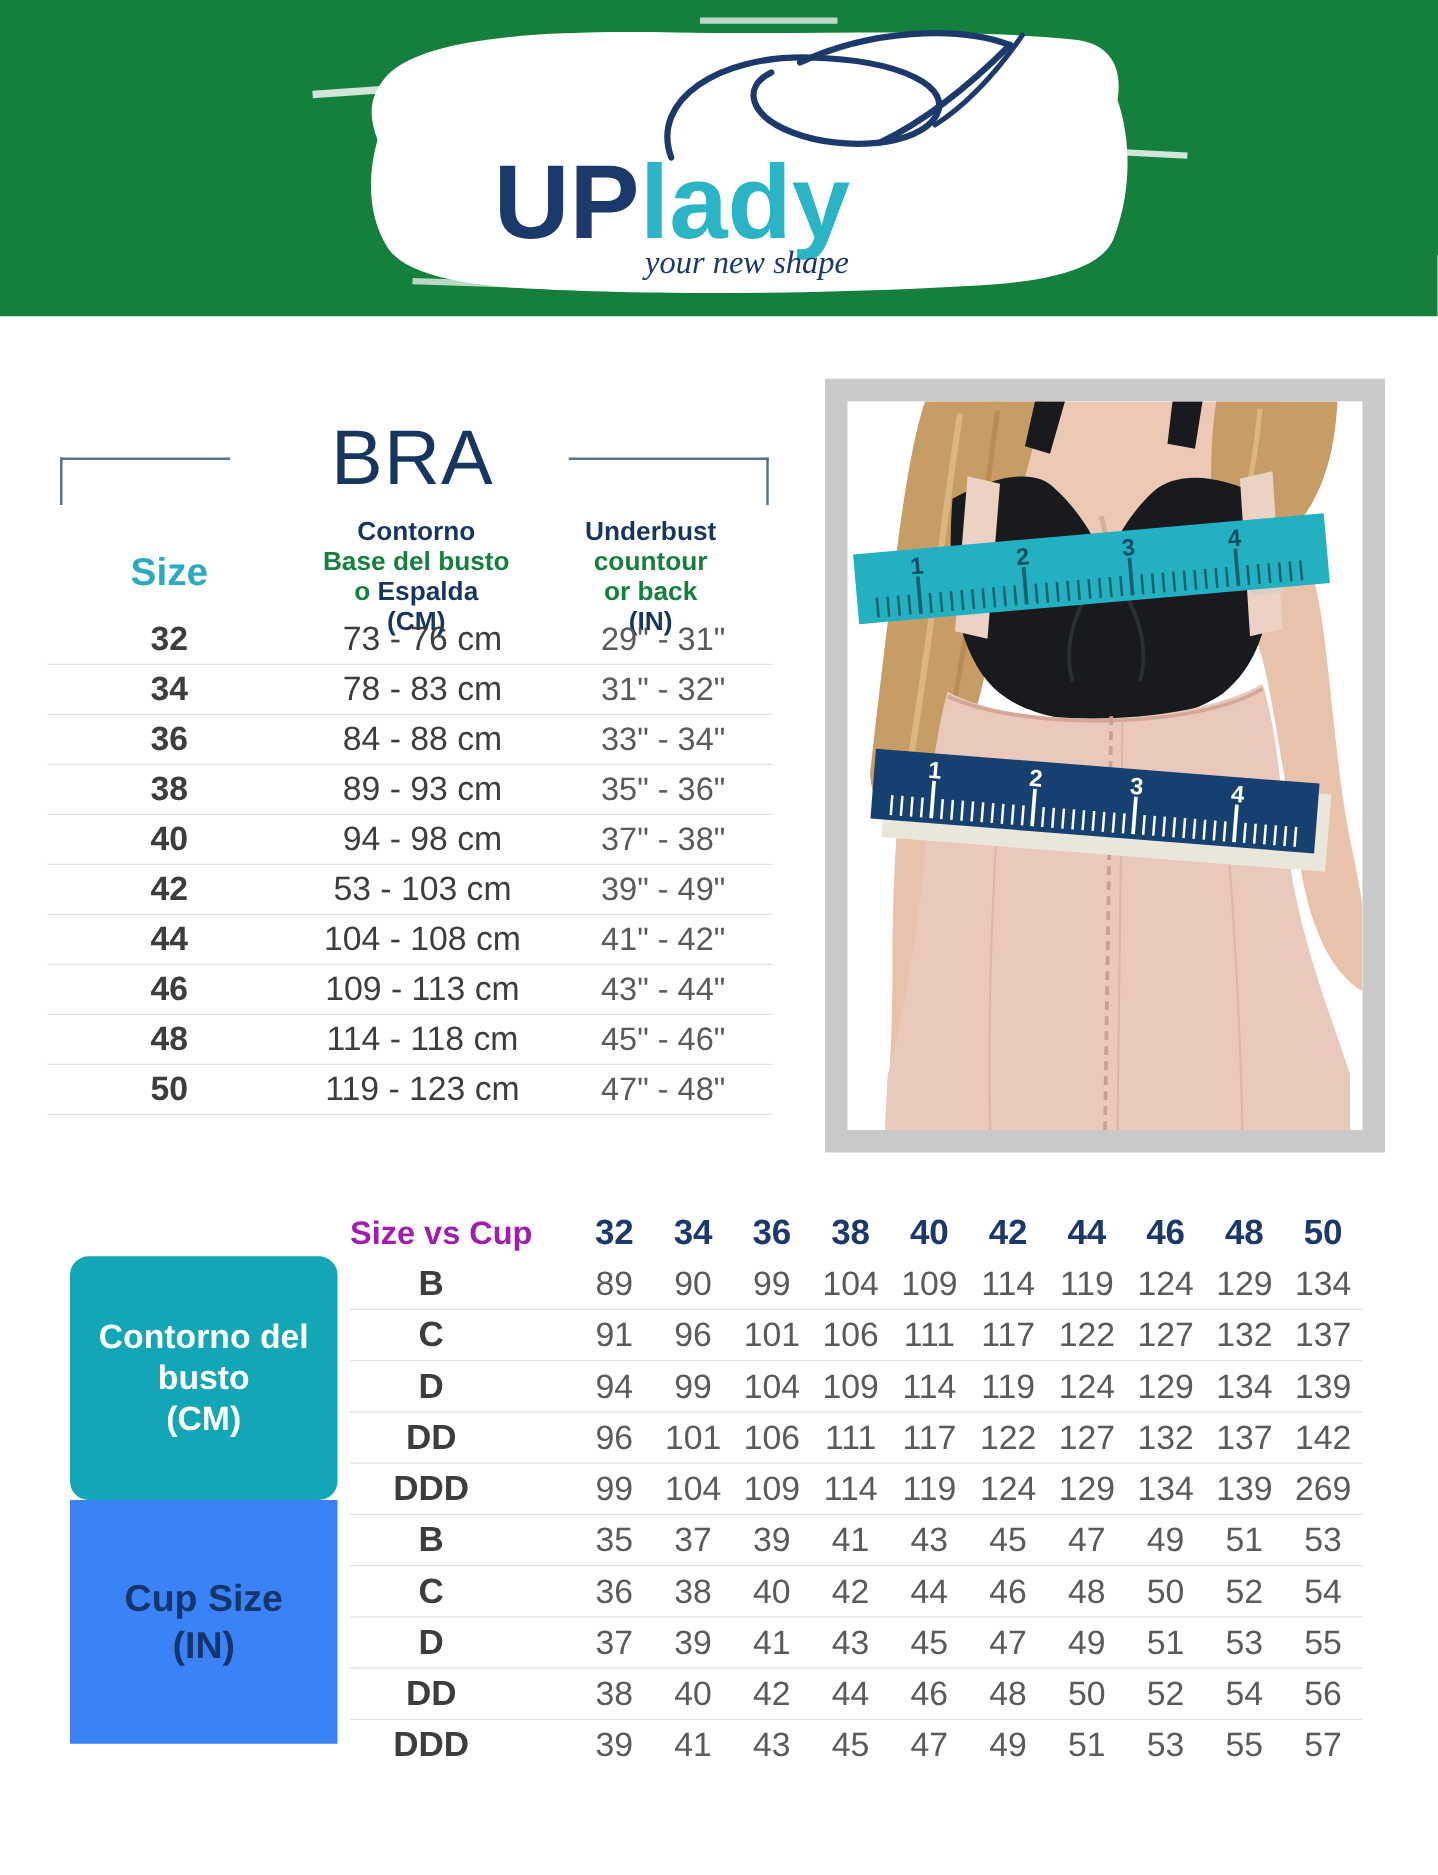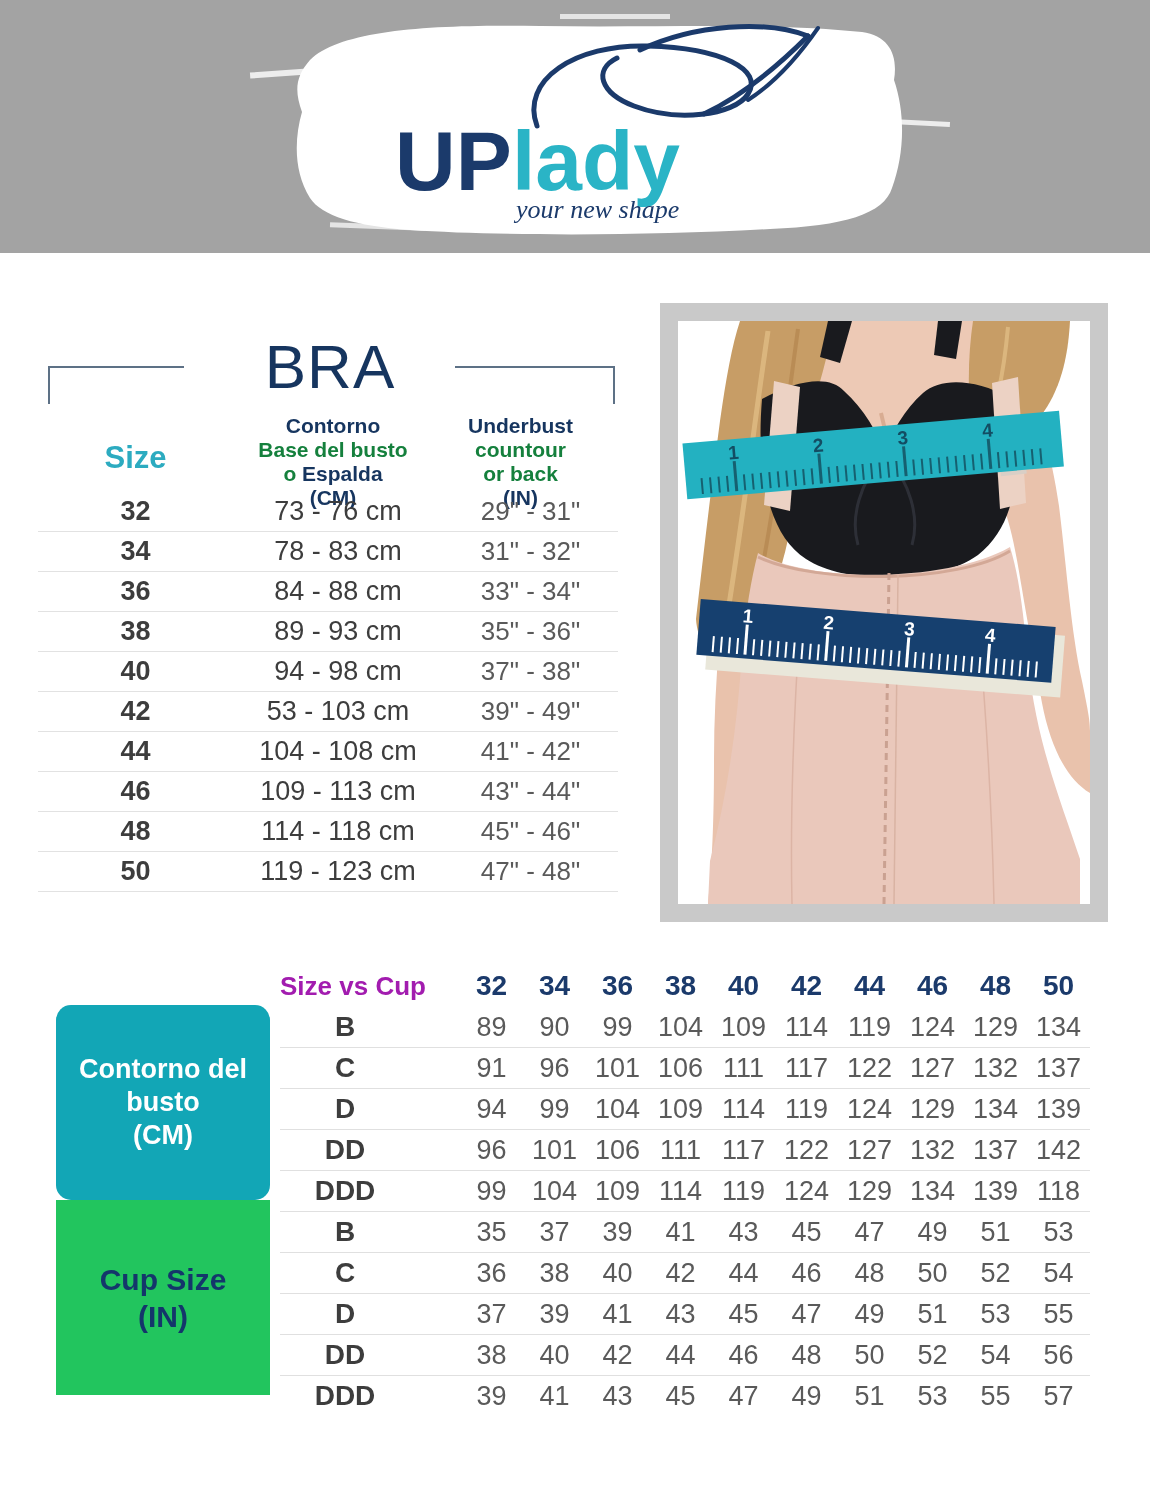--- a/index.html
+++ b/index.html
@@ -4,21 +4,21 @@
 <style>
   html,body{margin:0;padding:0;}
   body{
     width:1150px;height:1500px;position:relative;background:#ffffff;
     font-family:"Liberation Sans","DejaVu Sans",sans-serif;
     -webkit-font-smoothing:antialiased;overflow:hidden;
   }
   .abs{position:absolute;}
 
   
-  .banner{left:0;top:0;width:1150px;height:253px;background:#a3a3a3;}
+  .banner{left:0;top:0;width:1150px;height:253px;background:#15803d;}
   .banner svg{display:block;}
 
   
   .bra-title{left:235px;top:331px;width:190px;text-align:center;
     font-size:62px;font-weight:normal;color:#16355f;letter-spacing:1px;}
   .bracket{width:134px;height:36px;border-top:2px solid #5d7186;}
   .bracket.left{left:48px;top:366px;border-left:2px solid #5d7186;}
   .bracket.right{left:455px;top:366px;width:158px;border-right:2px solid #5d7186;border-left:none;}
   .size-head{left:58px;top:440px;width:155px;text-align:center;
     font-size:31px;font-weight:bold;color:#2cabc0;}
@@ -50,21 +50,21 @@
   .cup-row div{text-align:center;white-space:nowrap;}
   .cup-corner{font-size:26px;font-weight:bold;color:#a21caf;}
   .cup-colhead{font-size:28px;font-weight:bold;color:#1b3a6b;}
   .cup-rowlabel{font-size:28px;font-weight:bold;color:#3d3d3d;}
   .cup-val{font-size:27px;color:#5a5a5a;}
 
   .label-box{left:56px;width:214px;height:195px;display:flex;flex-direction:column;
     justify-content:center;text-align:center;}
   .label-box.teal{top:1005px;background:#12a6b6;color:#ffffff;
     font-size:27px;font-weight:bold;line-height:33px;border-radius:15px;}
-  .label-box.gray{top:1200px;background:#22c55e;color:#14366b;
+  .label-box.gray{top:1200px;background:#3b82f6;color:#14366b;
     font-size:30px;font-weight:bold;line-height:37px;}
 </style>
 </head>
 <body>
 
 <div class="abs banner">
   <svg width="1150" height="253" viewBox="0 0 1150 253">
 
     <path fill="#ffffff" d="M310 60 C340 30 430 24 540 26 C660 28 770 22 862 32 C890 36 898 56 894 80
          C906 115 904 155 892 188 C884 214 844 226 770 229 C650 236 500 236 410 230
@@ -380,21 +380,21 @@
       <div class=""></div>
       <div class="cup-val">99</div>
       <div class="cup-val">104</div>
       <div class="cup-val">109</div>
       <div class="cup-val">114</div>
       <div class="cup-val">119</div>
       <div class="cup-val">124</div>
       <div class="cup-val">129</div>
       <div class="cup-val">134</div>
       <div class="cup-val">139</div>
-      <div class="cup-val">118</div>
+      <div class="cup-val">269</div>
     </div>
     <div class="cup-row">
       <div class="cup-rowlabel">B</div>
       <div class=""></div>
       <div class="cup-val">35</div>
       <div class="cup-val">37</div>
       <div class="cup-val">39</div>
       <div class="cup-val">41</div>
       <div class="cup-val">43</div>
       <div class="cup-val">45</div>

